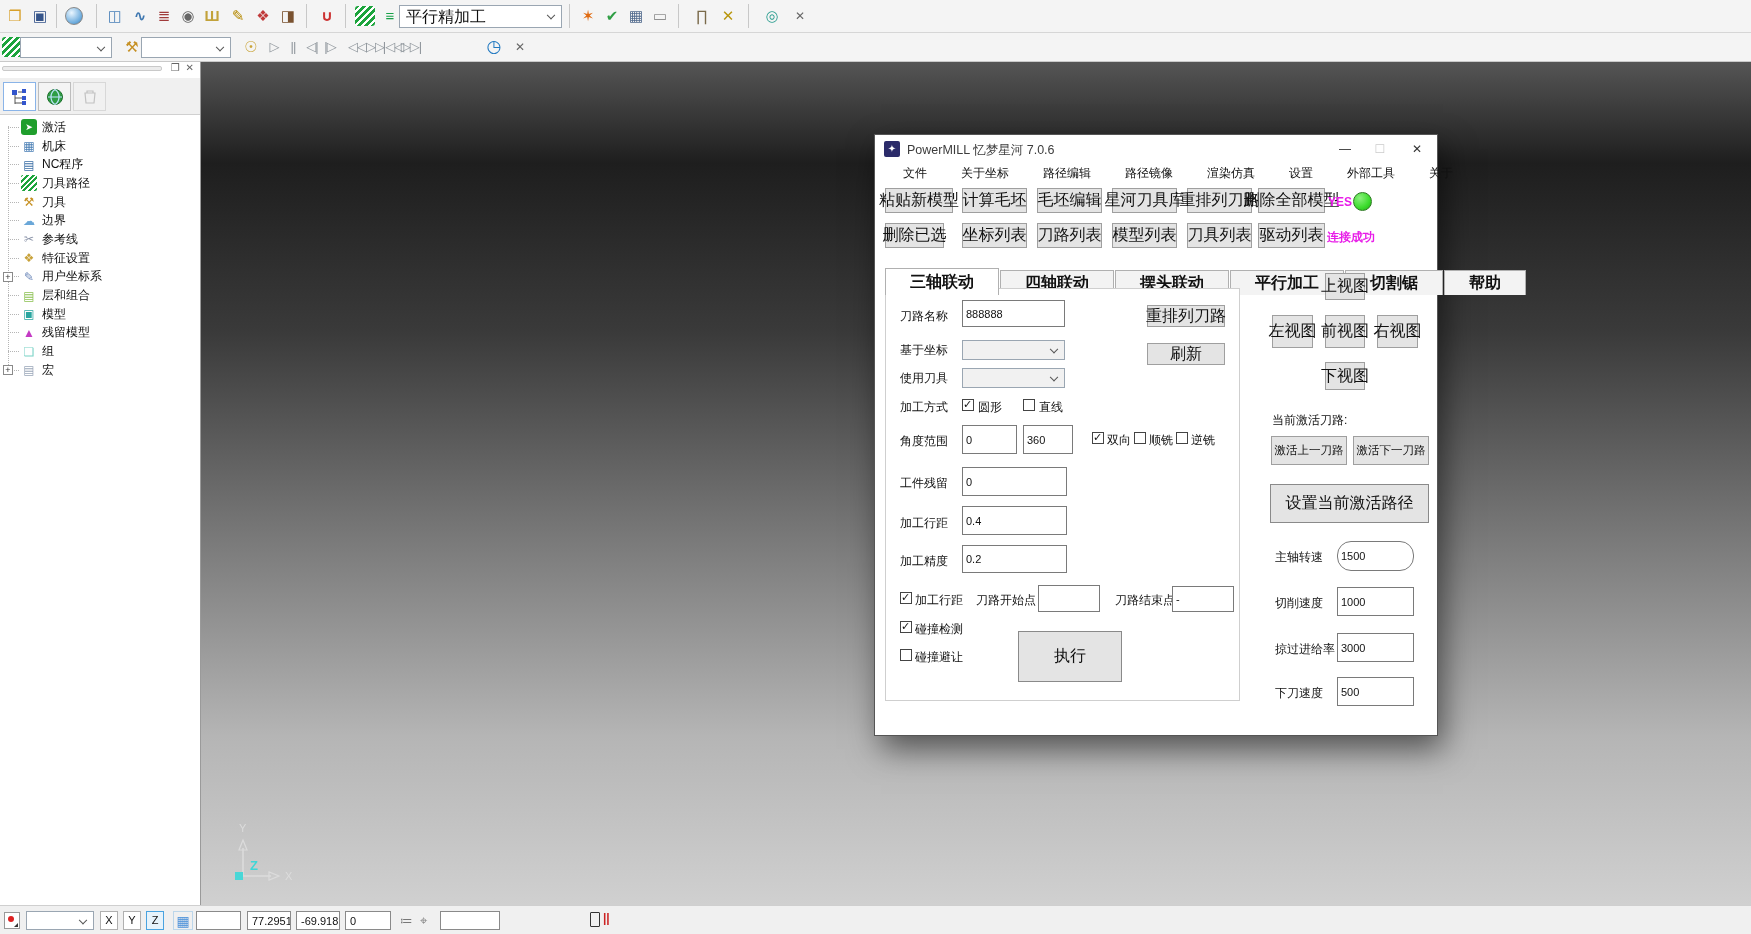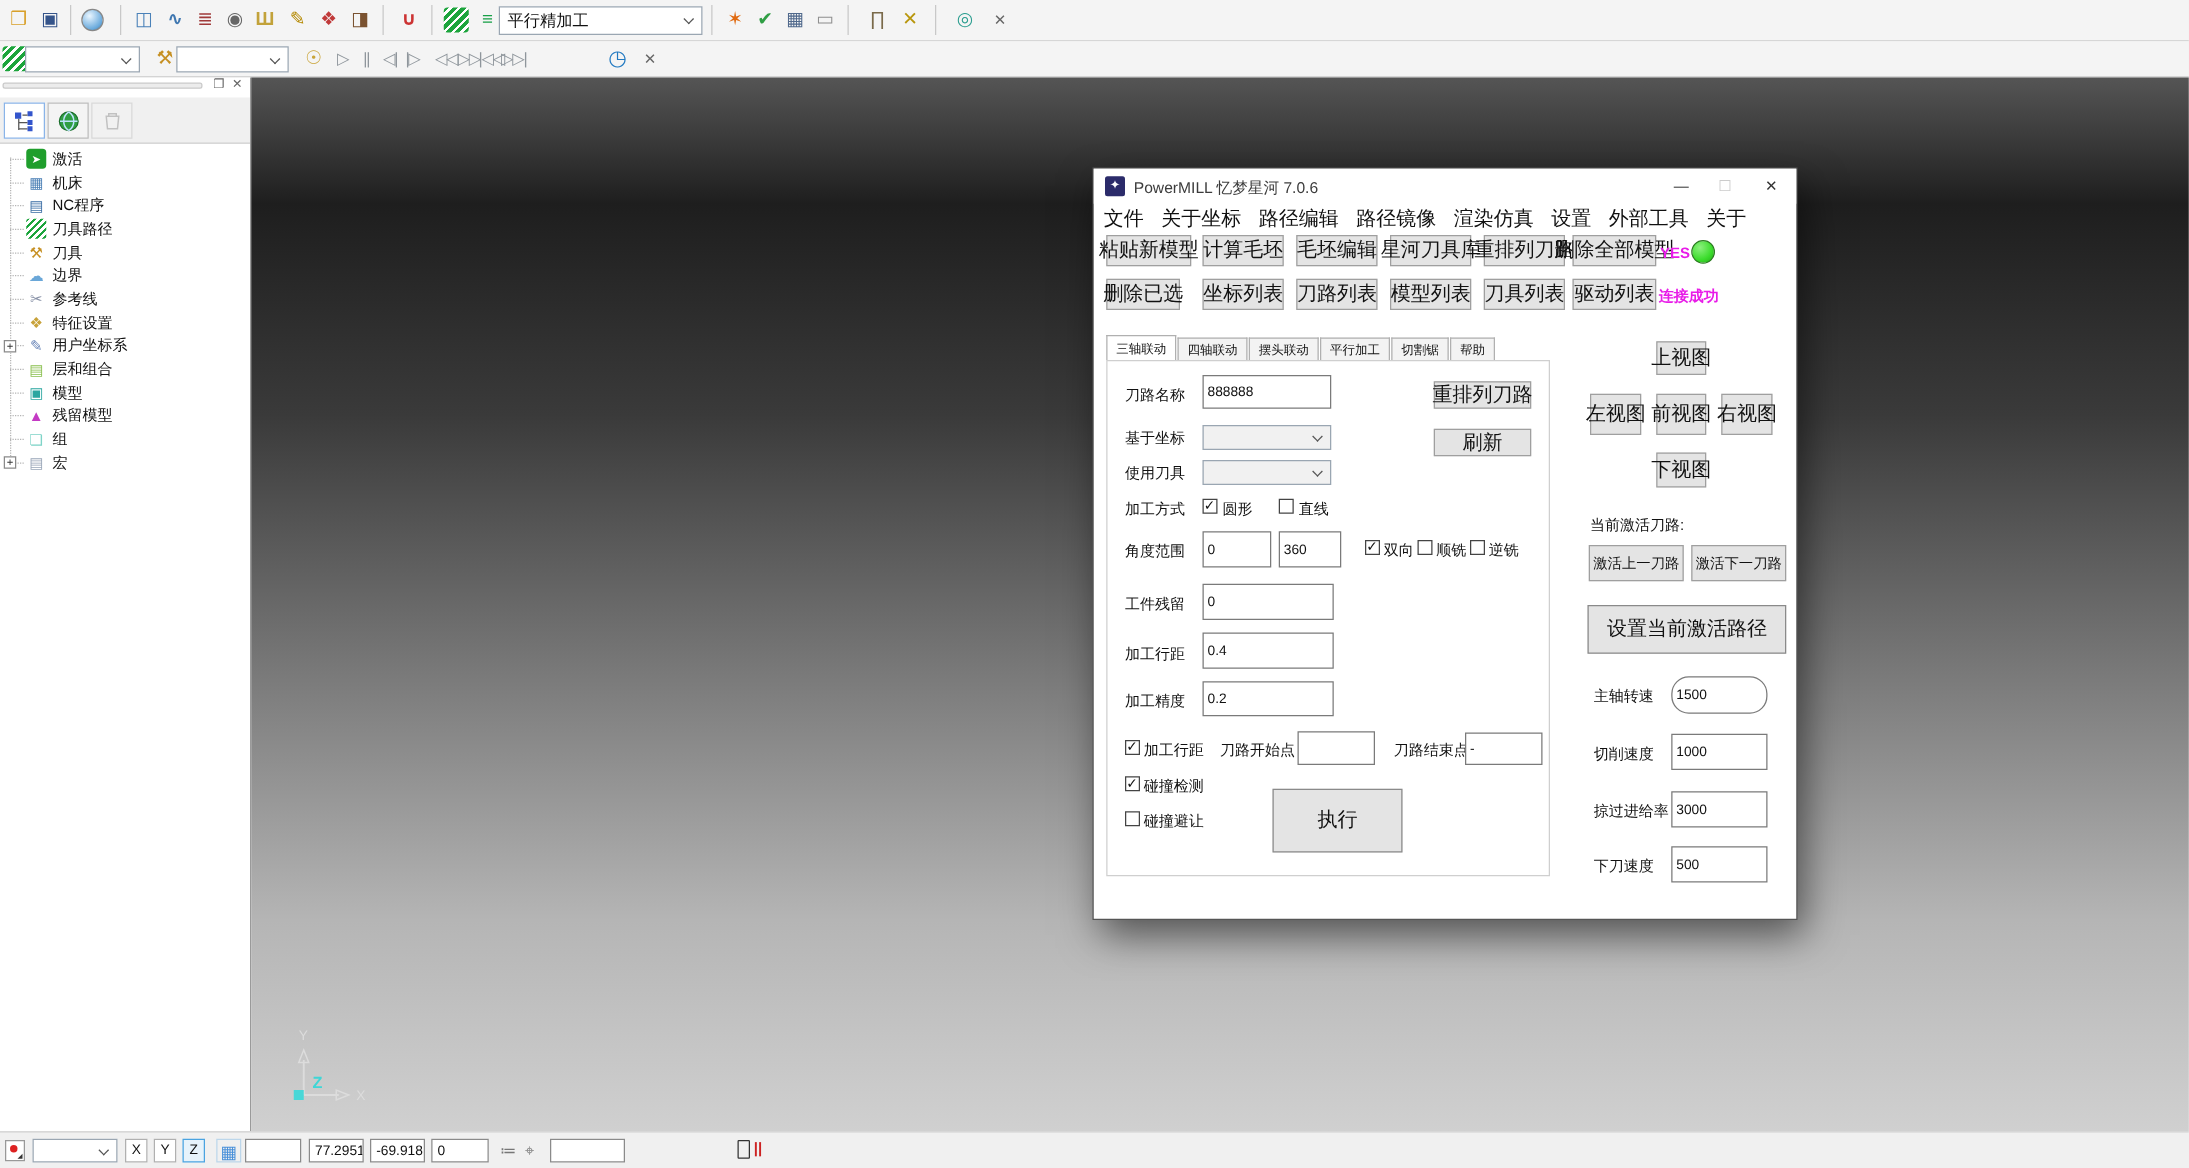--- a/index.html
+++ b/index.html
@@ -16,21 +16,21 @@
     line-height:24px; font-size:15px; cursor:default; }
   .ti2 { top:3px; height:22px; line-height:22px; }
   .sep { position:absolute; top:4px; width:1px; height:24px; background:#c8c8c8; }
   .pm-logo { background:repeating-linear-gradient(135deg,#1ca43c 0 3px,#ffffff 3px 5px);
     border-radius:3px; width:20px; height:20px; top:6px; }
   .sphere { width:18px; height:18px; top:7px; border-radius:50%;
     background:radial-gradient(circle at 35% 30%,#eaf6ff,#68a9dc 70%,#3c6e99); border:1px solid #888; }
   .combo { position:absolute; background:#fff; border:1px solid #9aa6b2; }
   .combo .chev { position:absolute; right:7px; top:40%; width:6px; height:6px;
     border-right:1px solid #555; border-bottom:1px solid #555; transform:translateY(-30%) rotate(45deg); }
-  .combo .cval { display:block; font-size:13px; line-height:21px; padding-left:6px; color:#111;
+  .combo .cval { display:block; font-size:16px; line-height:21px; padding-left:6px; color:#111;
     white-space:nowrap; overflow:hidden; }
   .slider-track { position:absolute; height:3px; background:#bdbdbd; top:46px; }
   .slider-thumb { position:absolute; width:9px; height:16px; background:#2f7ac0; top:39px; }
 
   
   #explorer { position:absolute; left:0; top:62px; width:201px; height:843px;
     background:#ffffff; border-right:1px solid #9a9a9a; }
   #panel-grip { position:absolute; left:2px; top:4px; width:160px; height:5px;
     border:1px solid #c9c9c9; border-radius:2px; background:#ececec; }
   #panel-ctrls { position:absolute; right:6px; top:0px; font-size:10px; color:#666; }
@@ -84,29 +84,29 @@
   
   #dialog { position:absolute; left:875px; top:135px; width:562px; height:600px; background:#fff;
     box-shadow:0 0 0 1px #555, 6px 14px 30px rgba(0,0,0,.55); }
   #dlg-titlebar { position:absolute; left:0; top:0; width:100%; height:28px; background:#fff; }
   #dlg-icon { position:absolute; left:9px; top:6px; width:16px; height:16px; background:#2b2b6a;
     border-radius:2px; color:#fff; font-size:10px; text-align:center; line-height:16px; }
   #dlg-title { position:absolute; left:32px; top:7px; font-size:12.5px; color:#3c3c3c; white-space:nowrap; }
   .wbtn { position:absolute; top:0; width:34px; height:28px; text-align:center; line-height:28px;
     font-size:12px; color:#333; }
   #dlg-menubar { position:absolute; left:8px; top:30px; height:18px; display:flex; gap:14px; }
-  #dlg-menubar span { font-size:16px; color:#111; white-space:nowrap; }
+  #dlg-menubar span { font-size:12px; color:#111; white-space:nowrap;margin-left:20px; }
   .btn { position:absolute; background:#e4e4e4; border:1px solid #9f9f9f; font-size:16px; color:#111;
     display:flex; align-items:center; justify-content:center; white-space:nowrap; }
   .magenta { color:#e81ce8; font-weight:bold; font-size:12px; position:absolute; white-space:nowrap; }
   #green-dot { position:absolute; left:478px; top:57px; width:19px; height:19px; border-radius:50%;
     background:radial-gradient(circle at 35% 30%,#8cf07e,#3bdc2c 60%,#23a818); border:1px solid #2a7a1f; }
   #dlg-tabs { position:absolute; left:10px; top:135px; display:flex; }
-  .tab { border:1px solid #b0b0b0; border-bottom:none; background:#f3f3f3; font-size:10px;
-    padding:2px 7px 1px; margin-right:1px; color:#111; white-space:nowrap; }
+  .tab { border:1px solid #b0b0b0; border-bottom:none; background:#f3f3f3; font-size:16px;
+    padding:2px 24px 1px; margin-right:1px; color:#111; white-space:nowrap;font-weight:bold; }
   .tab.active { background:#fff; padding-top:3px; margin-top:-2px; position:relative; z-index:2; }
   #groupbox { position:absolute; left:10px; top:153px; width:355px; height:413px;
     border:1px solid #cfcfcf; background:#fff; }
   .lbl { position:absolute; font-size:12px; color:#111; white-space:nowrap; }
   .inp { position:absolute; background:#fff; border:1px solid #7a7a7a; font-size:11px; padding:0 3px;
     font-family:inherit; color:#111; outline:none; }
   .cb { position:absolute; width:12px; height:12px; border:1px solid #444; background:#fff; }
   .cb.on::after { content:"✓"; position:absolute; left:0px; top:-2px; font-size:11px; color:#111; }
 
   

